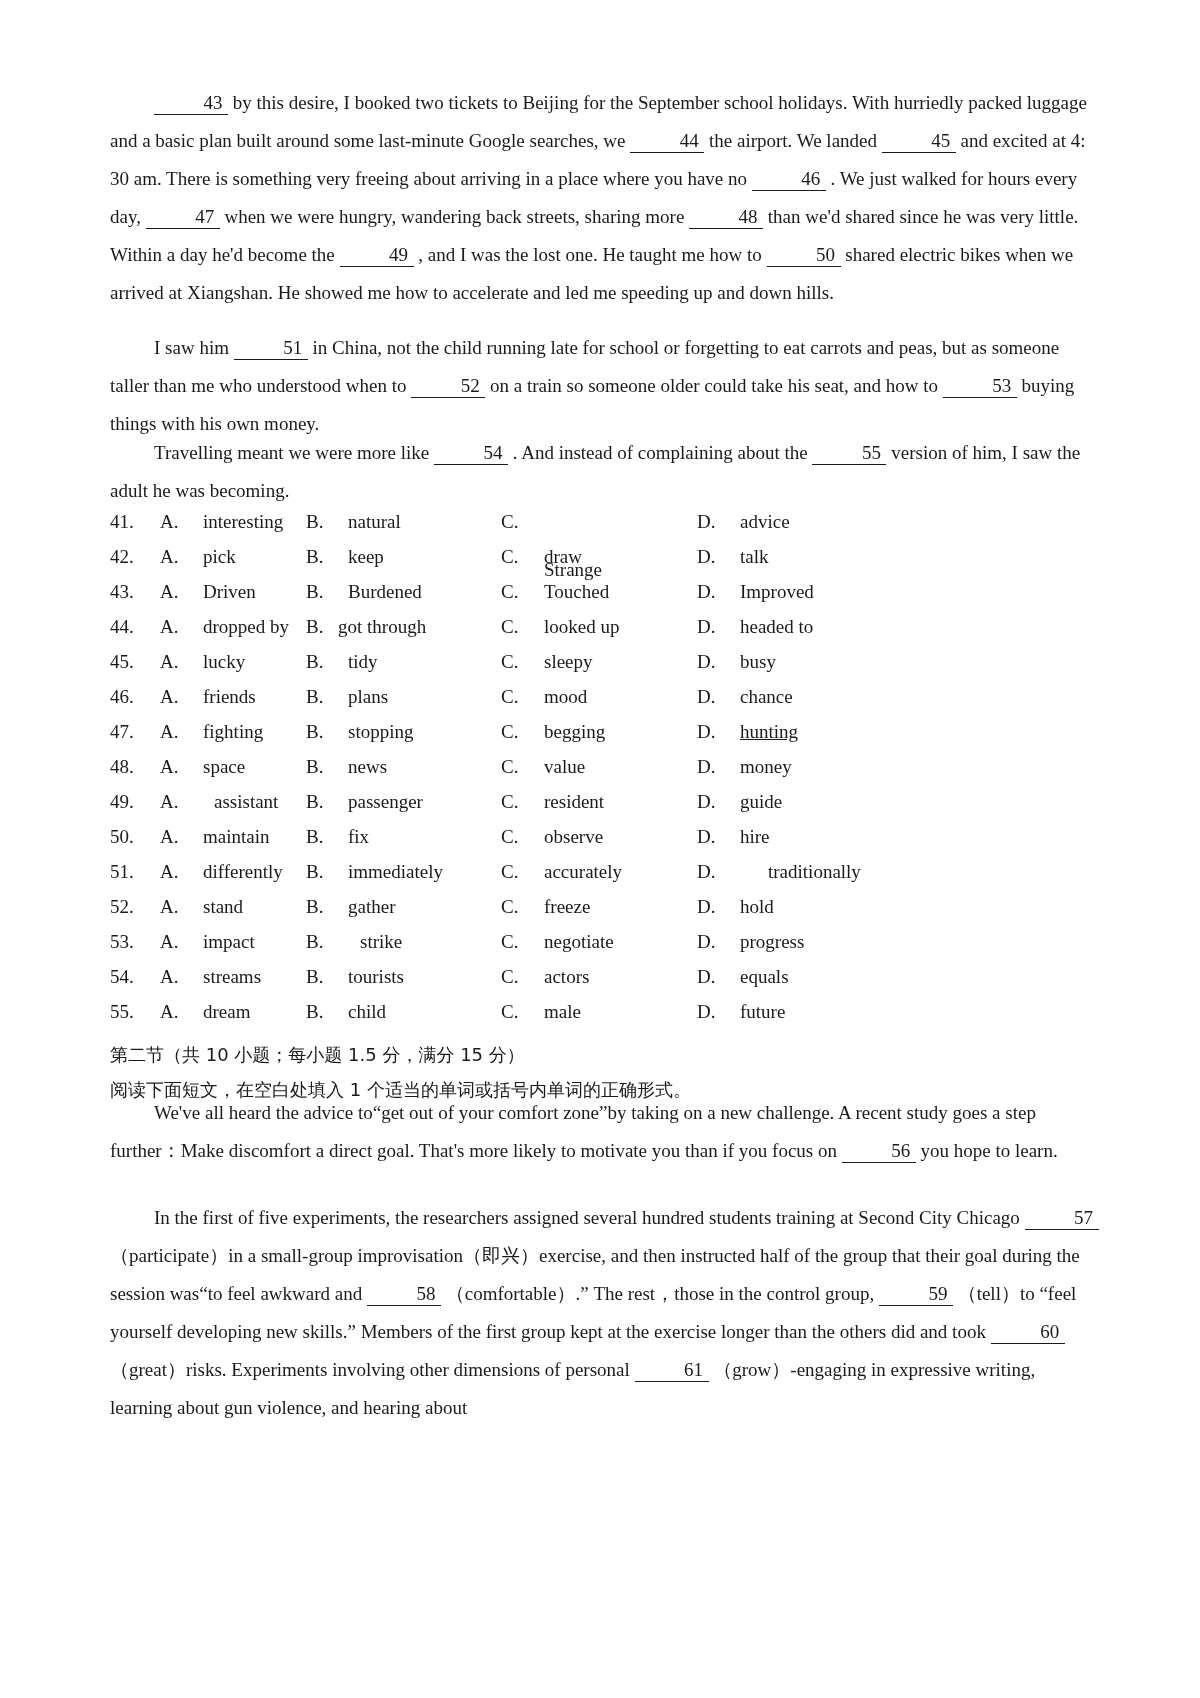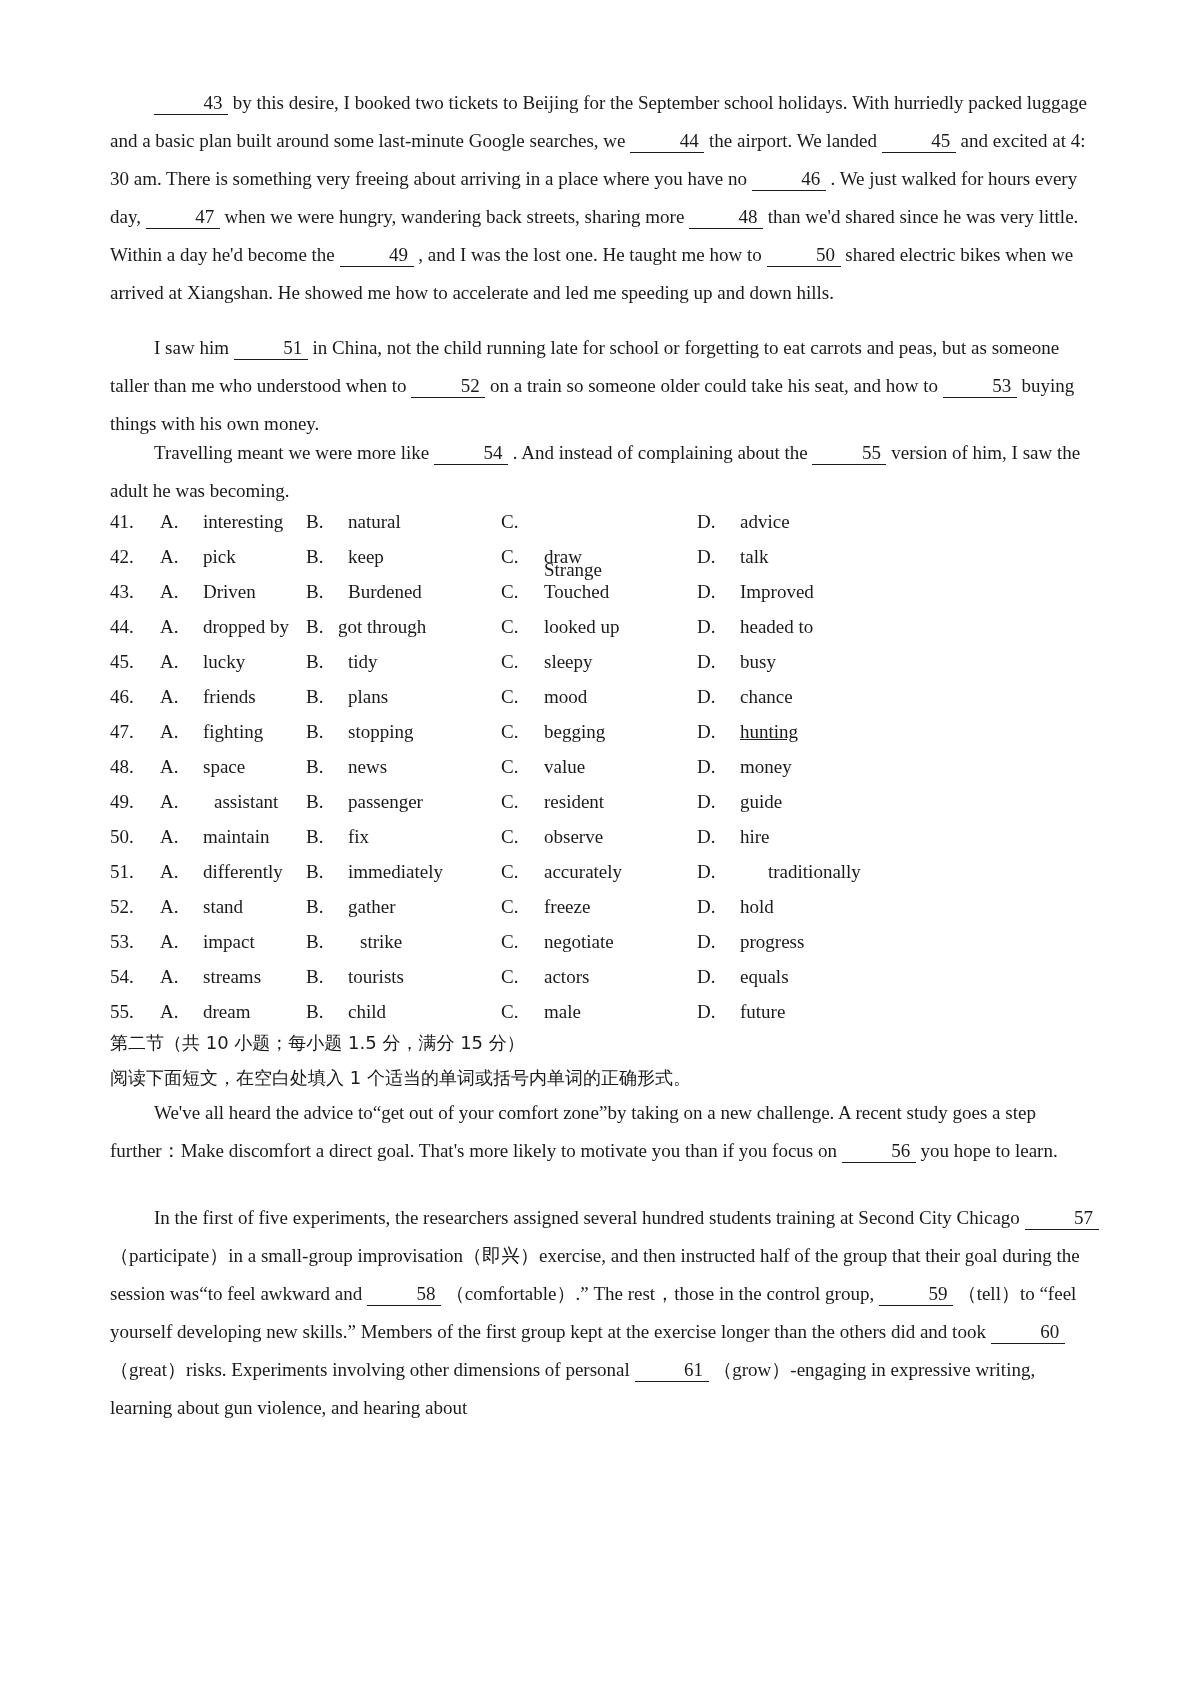--- a/index.html
+++ b/index.html
@@ -5,21 +5,21 @@
   html, body { margin: 0; padding: 0; background: #ffffff; }
   body { width: 1200px; height: 1698px; position: relative; overflow: hidden;
          font-family: "Liberation Serif", "DejaVu Serif", serif; color: #1a1a1a; font-size: 19px; }
   .page { position: absolute; left: 0; top: 0; width: 1200px; }
   .para { position: absolute; left: 110px; width: 990px; line-height: 38px; }
   .indent { text-indent: 44px; }
   .blank { display: inline-block; border-bottom: 1px solid #1a1a1a; text-align: center;
            line-height: 22px; padding: 0 2px; }
   .opt-row { position: absolute; left: 110px; height: 38px; line-height: 38px; width: 900px; }
   .opt-row span { position: absolute; top: 0; white-space: nowrap; }
-  .cn { font-family: "DejaVu Sans", sans-serif; font-size: 18px; }
+  .cn { font-family: "DejaVu Sans", sans-serif; font-size: 18px; margin-top: 12px; }
 </style>
 </head>
 <body>
 
 <div class="page">
 
   <div class="para indent" id="p1" style="top:84px;"><span class="blank" style="width: 70px;">43</span><span> by this desire, I booked two tickets to Beijing for the September school holidays. With hurriedly packed luggage and a basic plan built around some last-minute Google searches, we </span><span class="blank" style="width: 70px;">44</span><span> the airport. We landed </span><span class="blank" style="width: 70px;">45</span><span> and excited at 4: 30 am. There is something very freeing about arriving in a place where you have no </span><span class="blank" style="width: 70px;">46</span><span> . We just walked for hours every day, </span><span class="blank" style="width: 70px;">47</span><span> when we were hungry, wandering back streets, sharing more </span><span class="blank" style="width: 70px;">48</span><span> than we'd shared since he was very little. Within a day he'd become the </span><span class="blank" style="width: 70px;">49</span><span> , and I was the lost one. He taught me how to </span><span class="blank" style="width: 70px;">50</span><span> shared electric bikes when we arrived at Xiangshan. He showed me how to accelerate and led me speeding up and down hills.</span></div>
   <div class="para indent" id="p2" style="top:329px;"><span>I saw him </span><span class="blank" style="width: 70px;">51</span><span> in China, not the child running late for school or forgetting to eat carrots and peas, but as someone taller than me who understood when to </span><span class="blank" style="width: 70px;">52</span><span> on a train so someone older could take his seat, and how to </span><span class="blank" style="width: 70px;">53</span><span> buying things with his own money.</span></div>
   <div class="para indent" id="p3" style="top:434px;"><span>Travelling meant we were more like </span><span class="blank" style="width: 70px;">54</span><span> . And instead of complaining about the </span><span class="blank" style="width: 70px;">55</span><span> version of him, I saw the adult he was becoming.</span></div>
 

